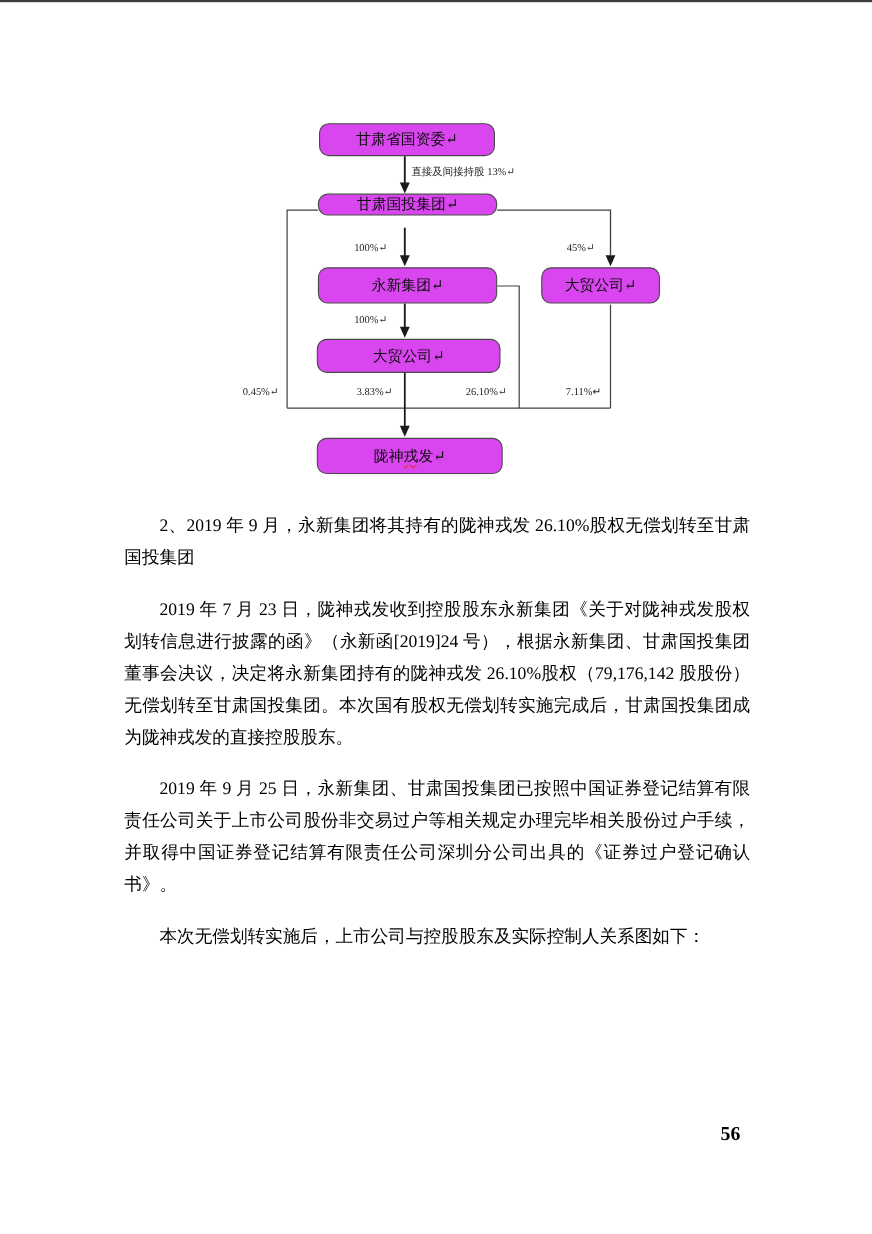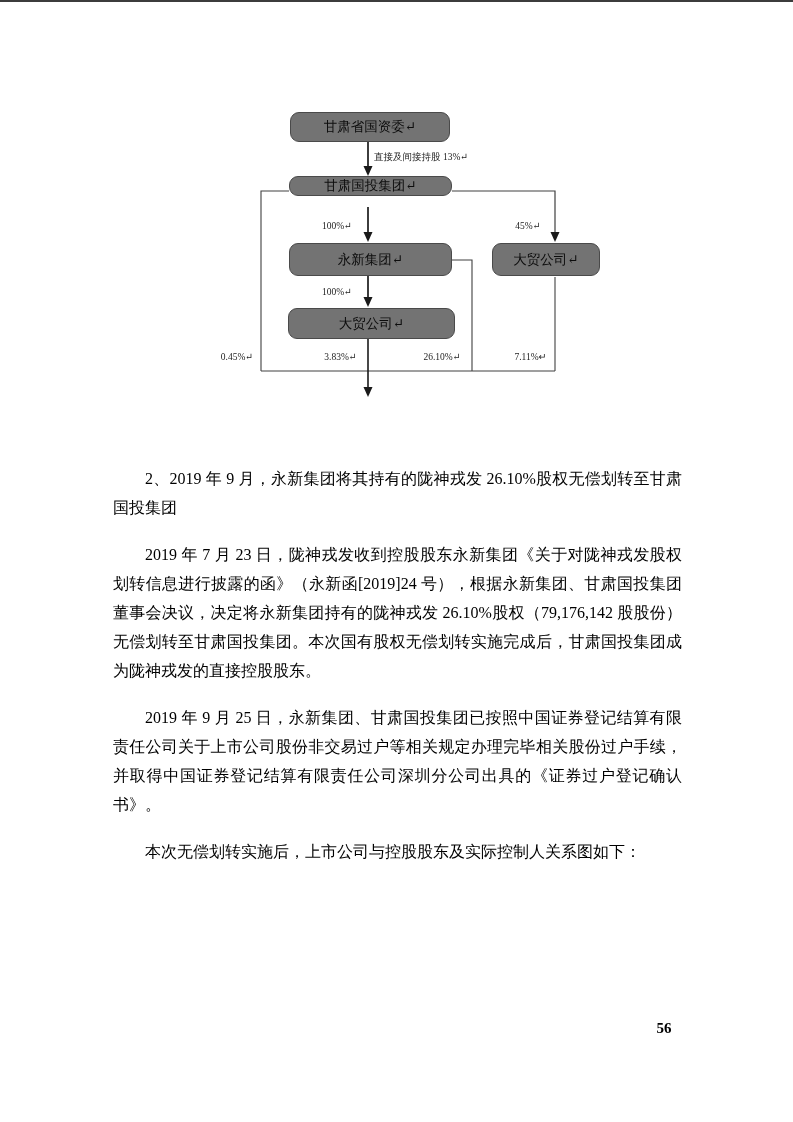--- a/index.html
+++ b/index.html
@@ -16,21 +16,21 @@
     background:#3c3c3c;
   }
   
   .diagram{position:absolute;left:0;top:0;width:793px;height:450px;}
   .diagram svg{position:absolute;left:0;top:0;}
   .node{
     position:absolute;
     box-sizing:border-box;
     border:1.3px solid #4a4a4a;
     border-radius:9px;
-    background:#737373;
+    background:#d946ef;
     display:flex;align-items:center;justify-content:center;
     font-size:13.5px;color:#0c0c0c;
     white-space:nowrap;
   }
   .elabel{
     position:absolute;
     font-size:9.5px;color:#1d1d1d;
     white-space:nowrap;line-height:11px;
   }
   .elabel.ra{text-align:center;}
@@ -44,21 +44,21 @@
   
   .content{
     position:absolute;left:113px;top:464px;width:569px;
     font-size:16px;line-height:29px;
     text-align:justify;color:#000;
   }
   .content p{margin:0 0 18px 0;text-indent:2em;}
   
   .pagenum{
     position:absolute;left:649px;top:1020px;width:30px;
-    font-size:15px;font-weight:bold;color:#000;text-align:center;
+    font-size:18px;font-weight:bold;color:#000;text-align:center;
   }
 </style>
 </head>
 <body>
 
 <div class="page">
   <div class="page-top-edge"></div>
 
   <div class="diagram">
     <svg width="793" height="450" viewBox="0 0 793 450">
@@ -79,20 +79,25 @@
       <path d="M368 307 l-4.5 -10 h9 z" fill="#1a1a1a"></path>
       <line x1="368" y1="339" x2="368" y2="388" stroke="#1a1a1a" stroke-width="1.6"></line>
       <path d="M368 397 l-4.5 -10 h9 z" fill="#1a1a1a"></path>
     </svg>
 
     <div class="node" style="left:290px;top:112px;width:160px;height:30px;">甘肃省国资委↵</div>
     <div class="node" style="left:289px;top:176px;width:163px;height:20px;">甘肃国投集团↵</div>
     <div class="node" style="left:289px;top:243px;width:163px;height:33px;">永新集团↵</div>
     <div class="node" style="left:492px;top:243px;width:108px;height:33px;">大贸公司↵</div>
     <div class="node" style="left:288px;top:308px;width:167px;height:31px;">大贸公司↵</div>
+    <div class="node" style="left:288px;top:398px;width:169px;height:33px;">
+      <span>陇神</span>
+        <span class="sp-err">戎</span>
+        <span>发↵</span>
+    </div>
 
     <span class="elabel" style="left:374px;top:152px;">直接及间接持股 13%↵</span>
     <span class="elabel ra" style="left:312px;top:221px;width:50px;">100%↵</span>
     <span class="elabel ra" style="left:504px;top:221px;width:48px;">45%↵</span>
     <span class="elabel ra" style="left:312px;top:287px;width:50px;">100%↵</span>
     <span class="elabel ra" style="left:212px;top:352px;width:50px;">0.45%↵</span>
     <span class="elabel ra" style="left:316px;top:352px;width:49px;">3.83%↵</span>
     <span class="elabel ra" style="left:412px;top:352px;width:60px;">26.10%↵</span>
     <span class="elabel ra" style="left:506px;top:352px;width:49px;font-family:Liberation Serif, serif;">7.11%↵</span>
   </div>

